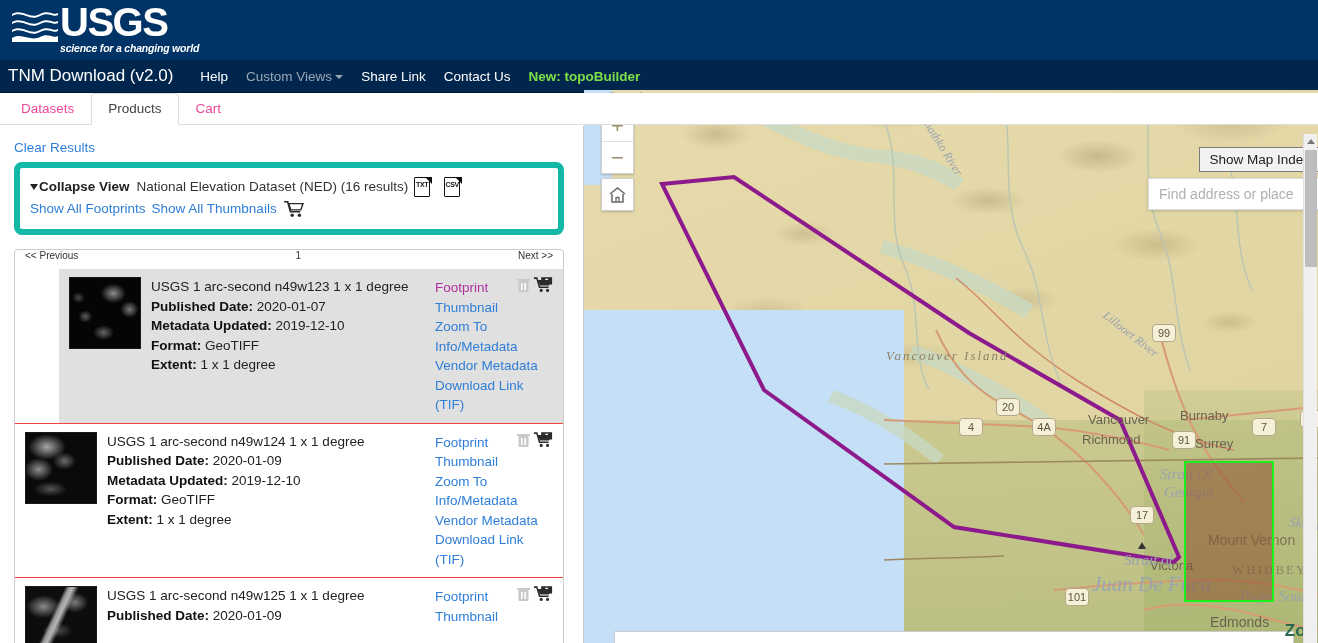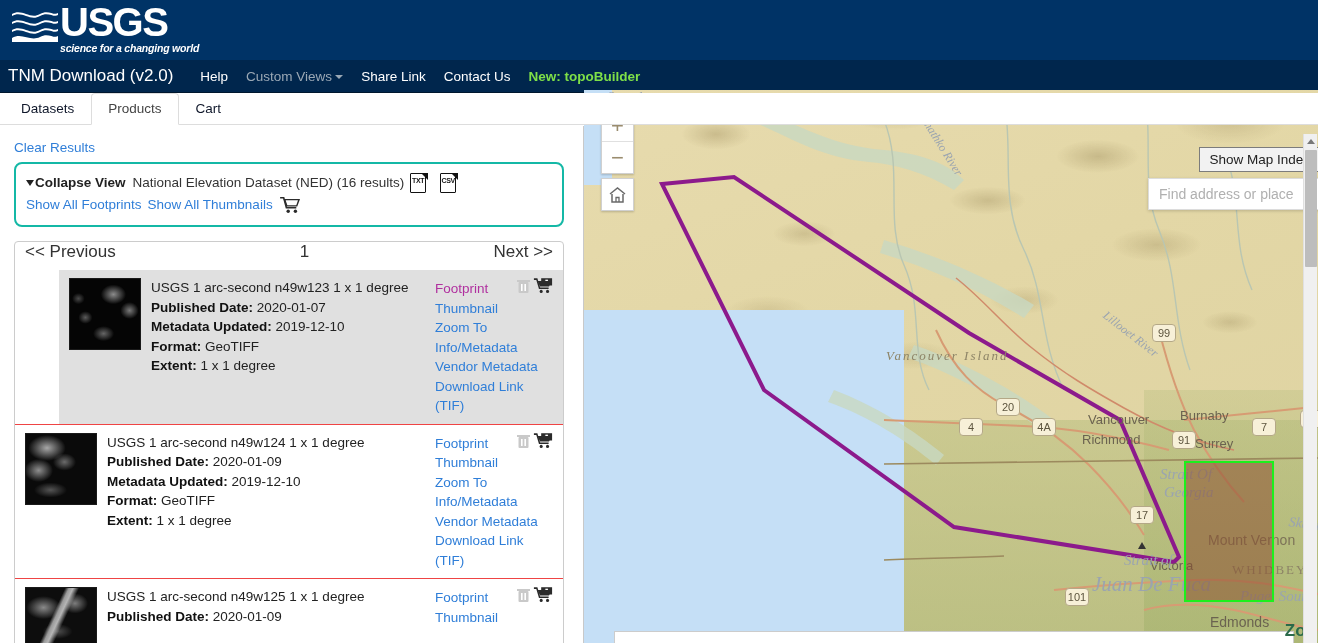--- a/index.html
+++ b/index.html
@@ -49,21 +49,21 @@
   }
 
   
   .tabs {
     height: 32px; background: #fff;
     border-bottom: 1px solid #ddd;
     display: flex; align-items: flex-end; padding-left: 4px;
     position: relative; z-index: 5;
   }
   .tab {
-    font-size: 13.5px; padding: 6px 16px 7px 16px; color: #0f172a;
+    font-size: 13.5px; padding: 6px 16px 7px 16px; color: #ec4899;
     cursor: pointer; border: 1px solid transparent; border-bottom: none;
     border-radius: 4px 4px 0 0; line-height: 17px;
   }
   .tab.active {
     color: #444; background: #fff;
     border-color: #ddd; border-bottom: 1px solid #fff;
     margin-bottom: -1px;
   }
 
   
@@ -74,21 +74,21 @@
   }
   .clear-results {
     color: #2f7ed8; font-size: 13.5px; padding: 14px 0 10px 14px; cursor: pointer;
   }
   .panel-scroll {
     position: absolute; left: 0; top: 36px; width: 572px; bottom: 0;
     overflow: hidden; padding: 0 8px 0 14px;
   }
 
   .collapse-box {
-    border: 2px solid #14b8a6; border-radius: 8px;
+    border: 6px solid #14b8a6; border-radius: 8px;
     padding: 8px 10px 9px 10px; margin-bottom: 14px;
     font-size: 13.5px; line-height: 22px; color: #333;
   }
   .collapse-box .row1 { display: flex; align-items: center; flex-wrap: wrap; gap: 0; }
   .tri-down {
     display: inline-block; width: 0; height: 0; margin-right: 1px;
     border-left: 4.5px solid transparent; border-right: 4.5px solid transparent;
     border-top: 6px solid #222; vertical-align: middle;
   }
   .collapse-label { font-weight: bold; color: #222; cursor: pointer; }
@@ -117,21 +117,21 @@
     margin-left: 6px; cursor: pointer;
   }
 
   .results-box { border: 1px solid #ccc; border-radius: 4px; background: #fff; }
   .results-count {
     text-align: center; font-weight: bold; font-size: 13.5px;
     padding: 10px 0 4px 0; color: #222;
   }
   .pager {
     display: flex; justify-content: space-between; align-items: center;
-    font-size: 17px; padding: 0 10px 8px 10px; color: #333;
+    font-size: 10px; padding: 0 10px 8px 10px; color: #333;
   }
   .pager .pg-num { color: #333; }
   .pager span { cursor: pointer; }
 
   .result-row {
     display: flex; padding: 8px 8px 8px 10px; position: relative;
     border-top: 1px solid #ef4444;
   }
   .result-row.alt { background: #e0e0e0; border-top: none; margin-left: 44px; }
   .thumb {

